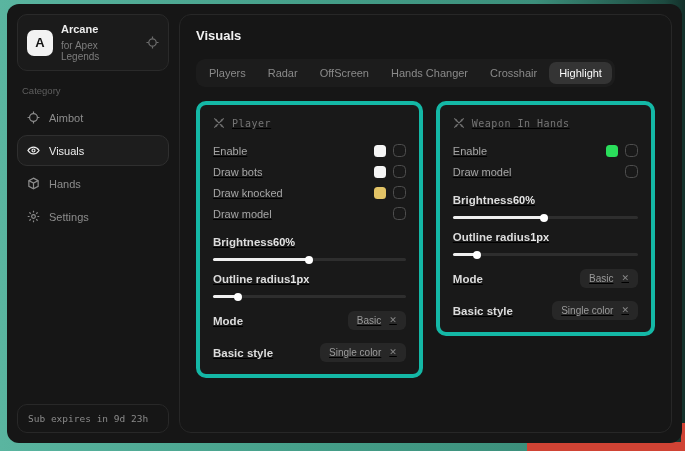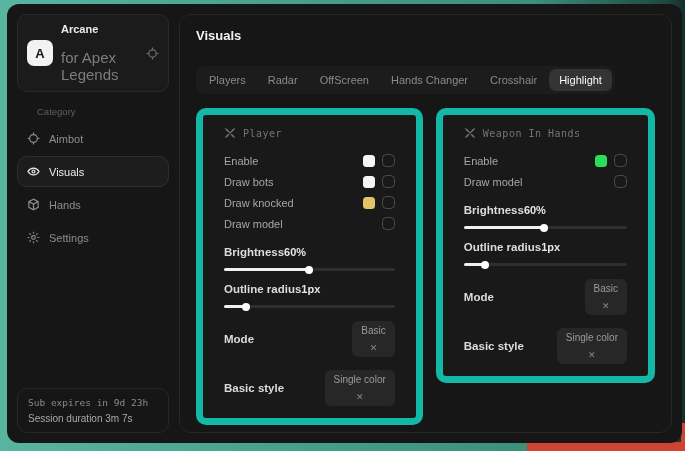--- a/index.html
+++ b/index.html
@@ -23,50 +23,50 @@
   .profile {
     display:flex; align-items:center; gap:8px;
     background:#1b1b1b; border:1px solid #2a2a2a; border-radius:10px; padding:8px 9px;
   }
   .logo {
     width:26px; height:26px; border-radius:7px; background:#f2f2f2; color:#141414;
     font-weight:bold; font-size:13px; display:flex; align-items:center; justify-content:center; flex-shrink:0;
   }
   .profile-text { flex:1; min-width:0; }
   .profile-name { color:#ececec; font-size:11px; font-weight:700; }
-  .profile-sub  { color:#7d7d7d; font-size:15px; margin-top:14px; }
+  .profile-sub  { color:#7d7d7d; font-size:10px; margin-top:5px; }
   .profile-action { color:#6e6e6e; display:flex; }
 
-  .category { font-size:9.5px; color:#5f5f5f; margin:14px 20px 6px; }
+  .category { font-size:9.5px; color:#5f5f5f; margin:14px 5px 6px; }
   .nav-item {
     display:flex; align-items:center; gap:9px; padding:8px 9px; margin-bottom:2px;
     color:#8d8d8d; font-size:11px; border:1px solid transparent; border-radius:10px; cursor:default;
   }
   .nav-item.selected { color:#ededed; background:#1d1d1d; border-color:#2f2f2f; }
   .nav-item .icon { display:flex; }
 
   .status { margin-top:auto; border:1px solid #282828; border-radius:10px; padding:8px 10px; }
   .status-line1 { font-family:"DejaVu Sans Mono", monospace; font-size:9.5px; color:#8a8a8a; }
   .status-line2 { font-size:10px; color:#a9a9a9; margin-top:5px; }
 
   
   .main {
     flex:1; margin:10px 10px 10px 0; border:1px solid #272727; border-radius:12px;
     padding:13px 16px; display:flex; flex-direction:column; min-width:0;
   }
   .main-title { color:#f2f2f2; font-size:13px; font-weight:700; }
   .tabbar {
     display:inline-flex; align-self:flex-start; background:#1c1c1c;
-    border-radius:9px; padding:3px; gap:2px; margin-top:23px;
+    border-radius:9px; padding:3px; gap:2px; margin-top:16px;
   }
   .tab { padding:5px 10px; font-size:11px; color:#8a8a8a; border-radius:7px; white-space:nowrap; cursor:default; }
   .tab.selected { background:#343434; color:#fafafa; }
 
   .panels { display:flex; gap:13px; margin-top:14px; align-items:flex-start; }
-  .panel { background:#191919; border:7px solid #14b8a6; border-radius:10px; padding:12px 21px; }
+  .panel { background:#191919; border:4px solid #14b8a6; border-radius:10px; padding:12px 13px;text-decoration:underline; }
   .panel-player { width:236px; }
   .panel-weapon { width:228px; }
   .panel-header {
     display:flex; align-items:center; gap:7px; color:#757575;
     font-family:"DejaVu Sans Mono", monospace; font-size:10px; letter-spacing:0.5px; margin-bottom:11px;
   }
 
   .toggle-row { display:flex; align-items:center; justify-content:space-between; height:21px; }
   .toggle-label { color:#a6a6a6; font-size:11px; }
   .controls { display:flex; align-items:center; gap:7px; }
@@ -80,21 +80,21 @@
   .slider-track { position:relative; height:3px; background:#2e2e2e; border-radius:2px; margin-top:10px; margin-bottom:4px; }
   .slider-fill  { position:absolute; left:0; top:0; height:100%; background:#f0f0f0; border-radius:2px; }
   .slider-thumb {
     position:absolute; right:-4px; top:50%; transform:translateY(-50%);
     width:8px; height:8px; background:#ffffff; border-radius:50%;
   }
 
   .select-row { display:flex; justify-content:space-between; align-items:center; margin-top:13px; }
   .tag {
     display:flex; align-items:center; gap:8px; background:#272727;
-    border-radius:6px; padding:4px 9px; color:#9b9b9b; font-size:10px; cursor:default;flex-direction:column;
+    border-radius:6px; padding:4px 9px; color:#9b9b9b; font-size:10px; cursor:default;
   }
   .tag-x { color:#878787; font-size:9px; line-height:1; cursor:default; }
 
   svg { display:block; }
 </style>
 </head>
 <body>
 
 <div class="bg-red-bottom"></div>
 <div class="bg-red-side"></div>
@@ -155,21 +155,20 @@
         <svg width="13" height="13" viewBox="0 0 14 14" fill="none" stroke="currentColor" stroke-width="1.3">
           <circle cx="7" cy="7" r="2"></circle>
           <path d="M7 0.8v2M7 11.2v2M0.8 7h2M11.2 7h2M2.6 2.6l1.4 1.4M10 10l1.4 1.4M11.4 2.6L10 4M4 10l-1.4 1.4"></path>
         </svg>
       </span>
       <span>Settings</span>
     </div>
 
     <div class="status">
       <div class="status-line1">Sub expires in 9d 23h</div>
-      <div class="status-line2">Session duration 3m 7s</div>
     </div>
   </div>
 
   <div class="main">
     <div class="main-title">Visuals</div>
 
     <div class="tabbar">
       <div class="tab">Players</div>
       <div class="tab">Radar</div>
       <div class="tab">OffScreen</div>

